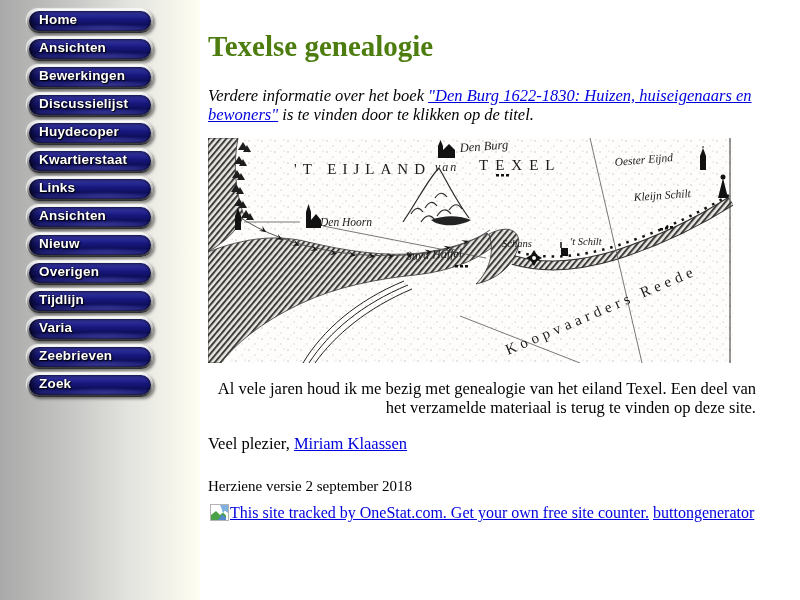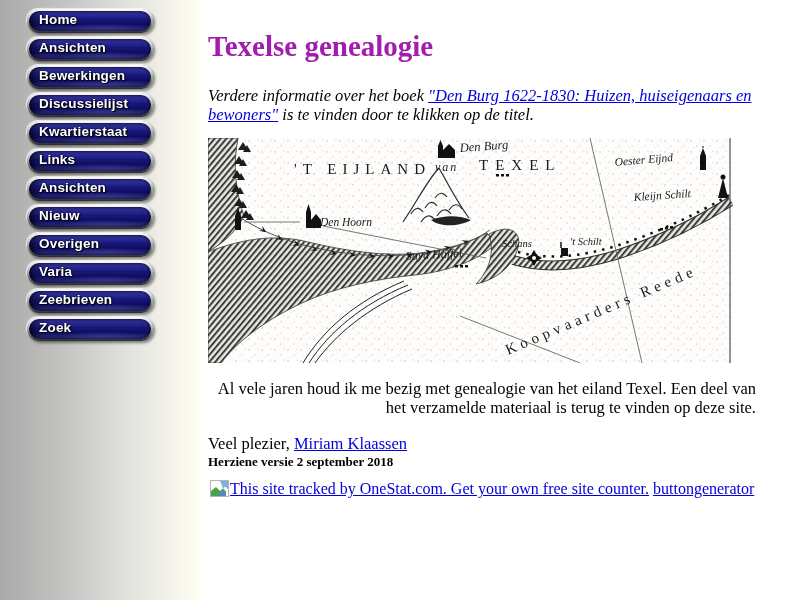--- a/index.html
+++ b/index.html
@@ -17,26 +17,26 @@
     background:
       radial-gradient(ellipse 70% 90% at 62% 115%, rgba(110,110,235,0.60), rgba(0,0,0,0) 60%),
       linear-gradient(180deg,#4040bb 0%,#17177c 42%,#10105e 68%,#3434a8 100%);
     box-shadow:inset 0 0 3px #000, inset 5px 0 7px rgba(0,0,0,0.55);}
   .nav-btn .label{position:absolute;left:12px;top:3px;
     font-family:"Liberation Sans",sans-serif;font-weight:bold;font-size:13.5px;color:#fff;
     text-shadow:1px 1px 1px #000,0 0 2px #000;letter-spacing:0.2px;white-space:nowrap;}
 
   
   .main{position:absolute;left:208px;top:0;width:548px;color:#000;}
-  .page-title{margin:30px 0 0;font-size:29px;line-height:33px;font-weight:bold;color:#a21caf;}
+  .page-title{margin:30px 0 0;font-size:29px;line-height:33px;font-weight:bold;color:#4d7c0f;}
   .para{font-size:16.5px;line-height:19px;margin:0;}
   .intro{margin-top:23px;font-style:italic;}
   .body-para{margin-top:16px;text-align:right;}
   .signoff{margin-top:17px;}
-  .revision{margin-top:1px;font-size:13px;line-height:16px;font-weight:bold;}
+  .revision{margin-top:25px;font-size:15px;line-height:16px;}
   a{color:#0000dd;text-decoration:underline;cursor:pointer;}
   .map-wrap{margin-top:14px;width:525px;height:225px;background:#fefdfb;overflow:hidden;}
   .footer{margin-top:10px;font-size:16px;padding-left:2px;}
   .broken-img{display:inline-block;vertical-align:-3px;margin-right:1px;}
 
   
   .mlab{font-family:"Liberation Serif",serif;fill:#1a1a1a;}
   .mscript{font-style:italic;}
 </style>
 </head>
@@ -54,37 +54,45 @@
   <div class="nav-btn">
       <span class="inner"></span>
       <span class="label">Bewerkingen</span>
     </div>
   <div class="nav-btn">
       <span class="inner"></span>
       <span class="label">Discussielijst</span>
     </div>
   <div class="nav-btn">
       <span class="inner"></span>
+      <span class="label">Huydecoper</span>
+    </div>
+  <div class="nav-btn">
+      <span class="inner"></span>
       <span class="label">Kwartierstaat</span>
     </div>
   <div class="nav-btn">
       <span class="inner"></span>
       <span class="label">Links</span>
     </div>
   <div class="nav-btn">
       <span class="inner"></span>
       <span class="label">Ansichten</span>
     </div>
   <div class="nav-btn">
       <span class="inner"></span>
       <span class="label">Nieuw</span>
     </div>
   <div class="nav-btn">
       <span class="inner"></span>
       <span class="label">Overigen</span>
+    </div>
+  <div class="nav-btn">
+      <span class="inner"></span>
+      <span class="label">Tijdlijn</span>
     </div>
   <div class="nav-btn">
       <span class="inner"></span>
       <span class="label">Varia</span>
     </div>
   <div class="nav-btn">
       <span class="inner"></span>
       <span class="label">Zeebrieven</span>
     </div>
   <div class="nav-btn">

